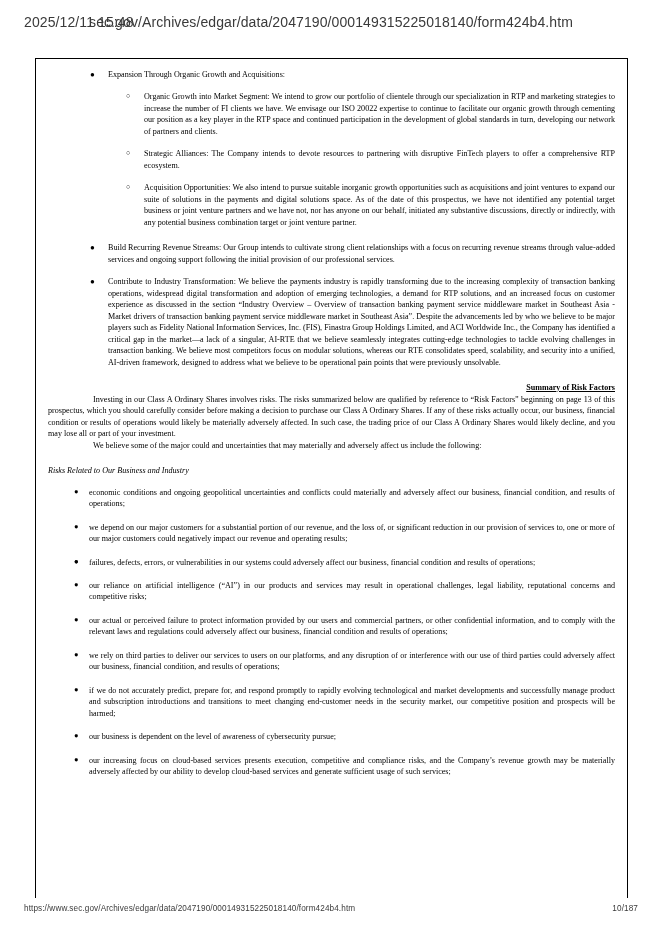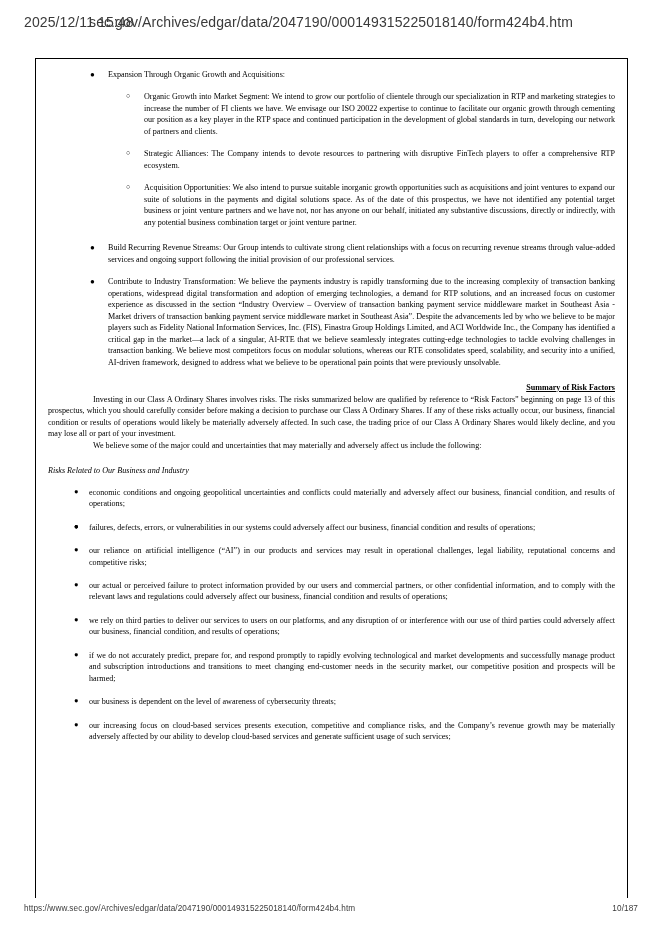--- a/index.html
+++ b/index.html
@@ -223,20 +223,21 @@
 
     <div class="sub-heading">Risks Related to Our Business and Industry</div>
 
     <ul class="risks">
       <li>
         <span class="bullet1">●</span>
         <span>economic conditions and ongoing geopolitical uncertainties and conflicts could materially and adversely affect our business, financial condition, and results of operations;</span>
       </li>
       <li>
         <span class="bullet1">●</span>
+        <span>we depend on our major customers for a substantial portion of our revenue, and the loss of, or significant reduction in our provision of services to, one or more of our major customers could negatively impact our revenue and operating results;</span>
       </li>
       <li>
         <span class="bullet1">●</span>
       </li>
       <li>
         <span class="bullet1">●</span>
         <span>failures, defects, errors, or vulnerabilities in our systems could adversely affect our business, financial condition and results of operations;</span>
       </li>
       <li>
         <span class="bullet1">●</span>
@@ -249,21 +250,21 @@
       <li>
         <span class="bullet1">●</span>
         <span>we rely on third parties to deliver our services to users on our platforms, and any disruption of or interference with our use of third parties could adversely affect our business, financial condition, and results of operations;</span>
       </li>
       <li>
         <span class="bullet1">●</span>
         <span>if we do not accurately predict, prepare for, and respond promptly to rapidly evolving technological and market developments and successfully manage product and subscription introductions and transitions to meet changing end-customer needs in the security market, our competitive position and prospects will be harmed;</span>
       </li>
       <li>
         <span class="bullet1">●</span>
-        <span>our business is dependent on the level of awareness of cybersecurity threats;</span>
+        <span>our business is dependent on the level of awareness of cybersecurity pursue;</span>
       </li>
       <li>
         <span class="bullet1">●</span>
         <span>our increasing focus on cloud-based services presents execution, competitive and compliance risks, and the Company’s revenue growth may be materially adversely affected by our ability to develop cloud-based services and generate sufficient usage of such services;</span>
       </li>
     </ul>
 
   </div>
 </div>
 

